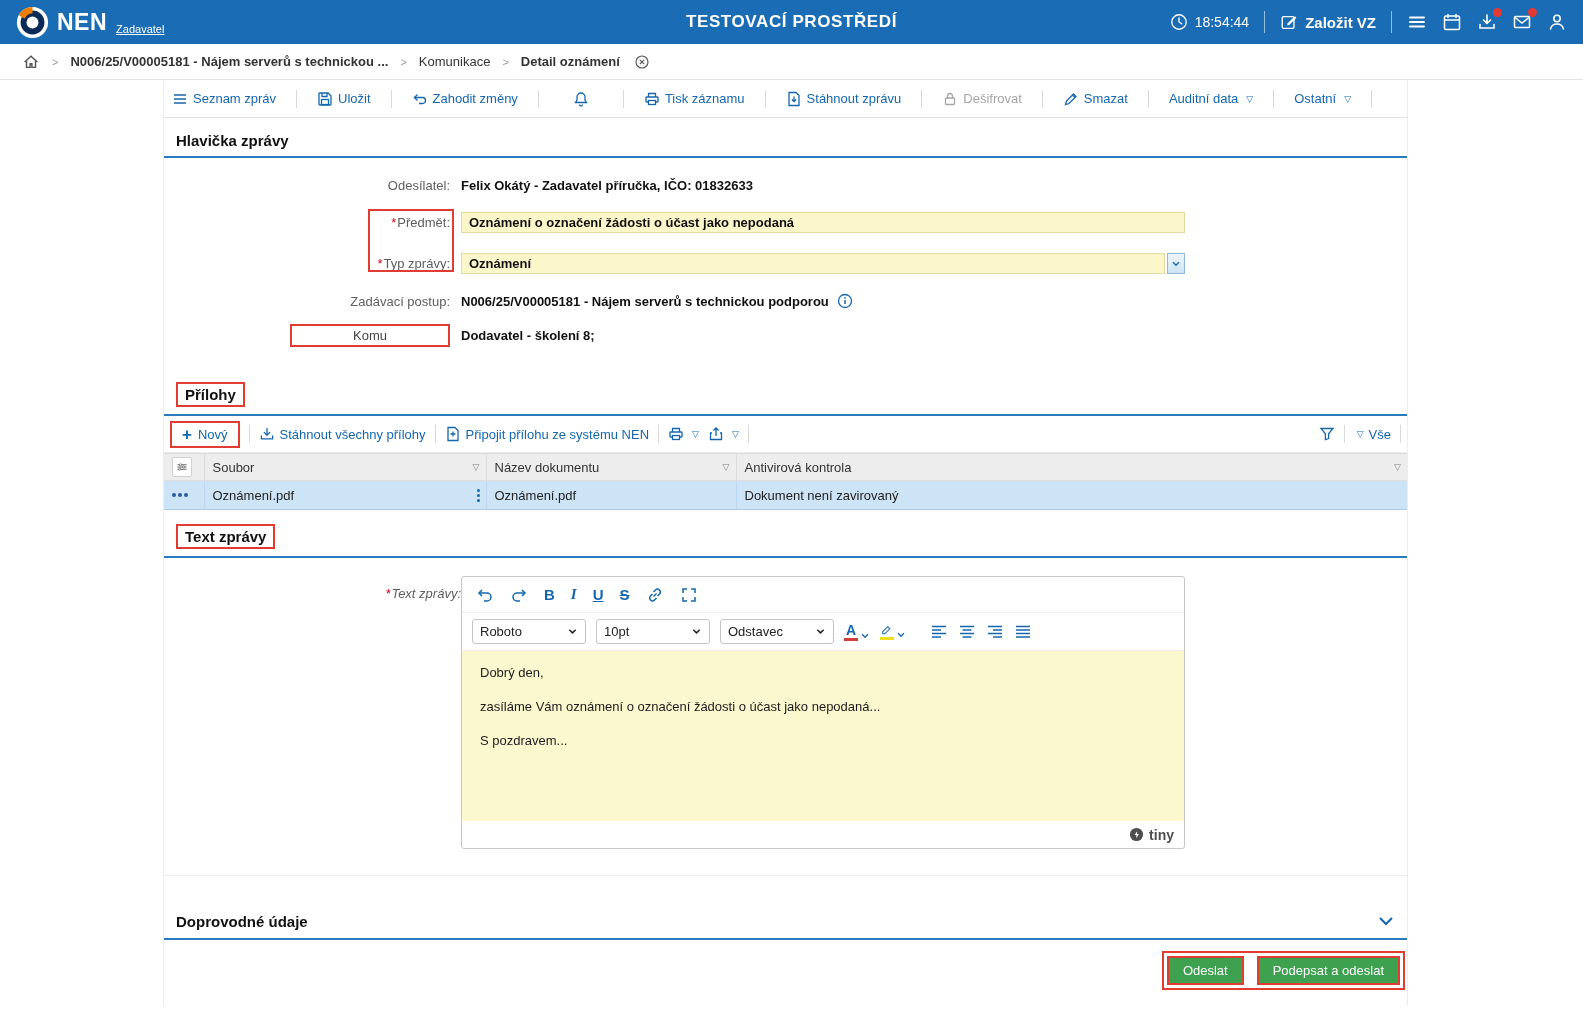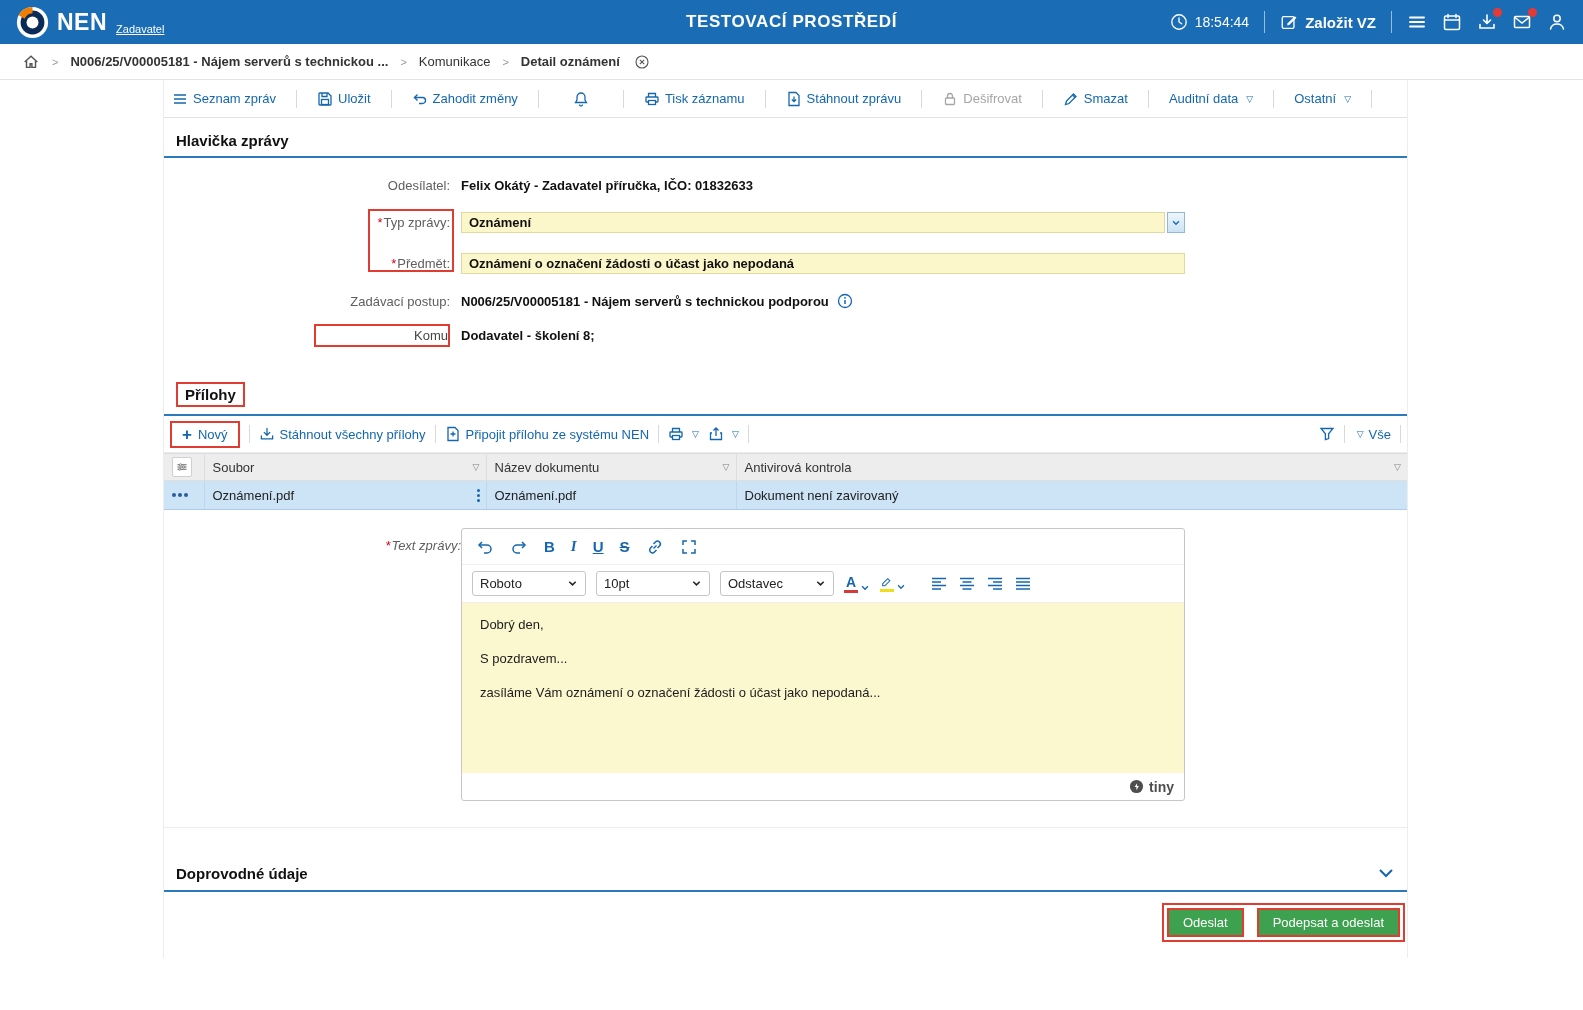--- a/index.html
+++ b/index.html
@@ -61,21 +61,21 @@
   .fvalue { font-weight:bold; color:#111; display:flex; align-items:center; gap:8px; }
   .yfield { background:#fcf7cb; border:1px solid #e0d9a2; height:21px; display:flex;
             align-items:center; padding:0 7px; font-weight:bold; color:#111; }
   .w-typ { width:704px; } .w-predmet { width:724px; }
   .field-combo { display:flex; align-items:center; }
   .dd-btn { width:18px; height:21px; margin-left:2px; border:1px solid #92b8d8;
             background:linear-gradient(#eef6fc,#cde3f3); display:flex; align-items:center;
             justify-content:center; color:#1467af; cursor:pointer; }
   .label-anno { position:absolute; left:204px; top:51px; width:86px; height:63px;
                 border:2px solid #e03c31; pointer-events:none; }
-  .komu-box { display:inline-block; border:2px solid #e03c31; width:136px; 
+  .komu-box { display:inline-block; border:2px solid #e03c31; width:160px; text-align:center;
               padding:2px 0; color:#444; cursor:pointer; }
   .info-ic { color:#1467af; cursor:pointer; }
 
   
   .attach-bar { height:37px; display:flex; align-items:center; gap:9px; padding:0 6px;
                 color:#1467af; border-bottom:1px solid #ececec; }
   .novy-anno { display:inline-flex; align-items:center; gap:6px; border:2px solid #e03c31;
                padding:3px 10px; cursor:pointer; }
   .plus { font-size:17px; font-weight:bold; line-height:1; }
   .attach-right { margin-left:auto; display:flex; align-items:center; gap:9px; }
@@ -309,34 +309,34 @@
     </div>
     <div class="form">
       <div class="label-anno"></div>
 
       <div class="frow">
         <span class="flabel">Odesílatel:</span>
         <span class="fvalue">Felix Okátý - Zadavatel příručka, IČO: 01832633</span>
       </div>
 
       <div class="frow tall">
+        <span class="flabel"><span class="req">*</span><span>Předmět:</span></span>
+        <span class="yfield w-predmet">Oznámení o označení žádosti o účast jako nepodaná</span>
+      </div>
+
+      <div class="frow tall">
         <span class="flabel"><span class="req">*</span><span>Typ zprávy:</span></span>
         <span class="field-combo">
           <span class="yfield w-typ">Oznámení</span>
           <span class="dd-btn">
             <svg width="10" height="10" viewBox="0 0 12 12">
               <path d="M2.5 4l3.5 3.5L9.5 4" fill="none" stroke="currentColor" stroke-width="1.6"></path>
             </svg>
           </span>
         </span>
-      </div>
-
-      <div class="frow tall">
-        <span class="flabel"><span class="req">*</span><span>Předmět:</span></span>
-        <span class="yfield w-predmet">Oznámení o označení žádosti o účast jako nepodaná</span>
       </div>
 
       <div class="frow">
         <span class="flabel">Zadávací postup:</span>
         <span class="fvalue">
           <span>N006/25/V00005181 - Nájem serverů s technickou podporou</span>
           <span class="info-ic">
             <svg class="i16" viewBox="0 0 16 16">
               <circle cx="8" cy="8" r="6.5" fill="none" stroke="currentColor" stroke-width="1.3"></circle>
               <path d="M8 7v4" stroke="currentColor" stroke-width="1.5"></path>
@@ -473,20 +473,23 @@
             </span>
           </td>
           <td>Oznámení.pdf</td>
           <td>Dokument není zavirovaný</td>
         </tr>
       </tbody>
     </table>
   </section>
 
   <section>
+    <div class="sec-head">
+      <span class="sec-title anno-inline">Text zprávy</span>
+    </div>
 
     <div class="editor-wrap">
       <span class="editor-label"><span class="req">*</span><span>Text zprávy:</span></span>
 
       <div class="editor">
         <div class="ed-row1">
           <span class="ed-btn">
             <svg class="i18" viewBox="0 0 18 18">
               <path d="M6 4L3 7l3 3" fill="none" stroke="currentColor" stroke-width="1.5"></path>
               <path d="M3.5 7H11a4 4 0 0 1 0 8H8" fill="none" stroke="currentColor" stroke-width="1.5"></path>
@@ -575,22 +578,22 @@
           </span>
           <span class="ed-btn">
             <svg class="i18" viewBox="0 0 18 18">
                 <path d="M2 3.5h14M2 7h14M2 10.5h14M2 14h14" stroke="currentColor" stroke-width="1.5"></path>
               </svg>
           </span>
         </div>
 
         <div class="ed-content">
           <p>Dobrý den,</p>
+          <p>zasíláme Vám oznámení o označení žádosti o účast jako nepodaná...</p>
           <p>S pozdravem...</p>
-          <p>zasíláme Vám oznámení o označení žádosti o účast jako nepodaná...</p>
         </div>
 
         <div class="ed-footer">
           <svg width="15" height="15" viewBox="0 0 16 16">
             <circle cx="8" cy="8" r="7" fill="#4e4e4e"></circle>
             <path d="M6 8.6l2.6-4.2v3h2L7.9 12V8.6z" fill="#fff"></path>
           </svg>
           <span class="tiny-name">tiny</span>
         </div>
       </div>

